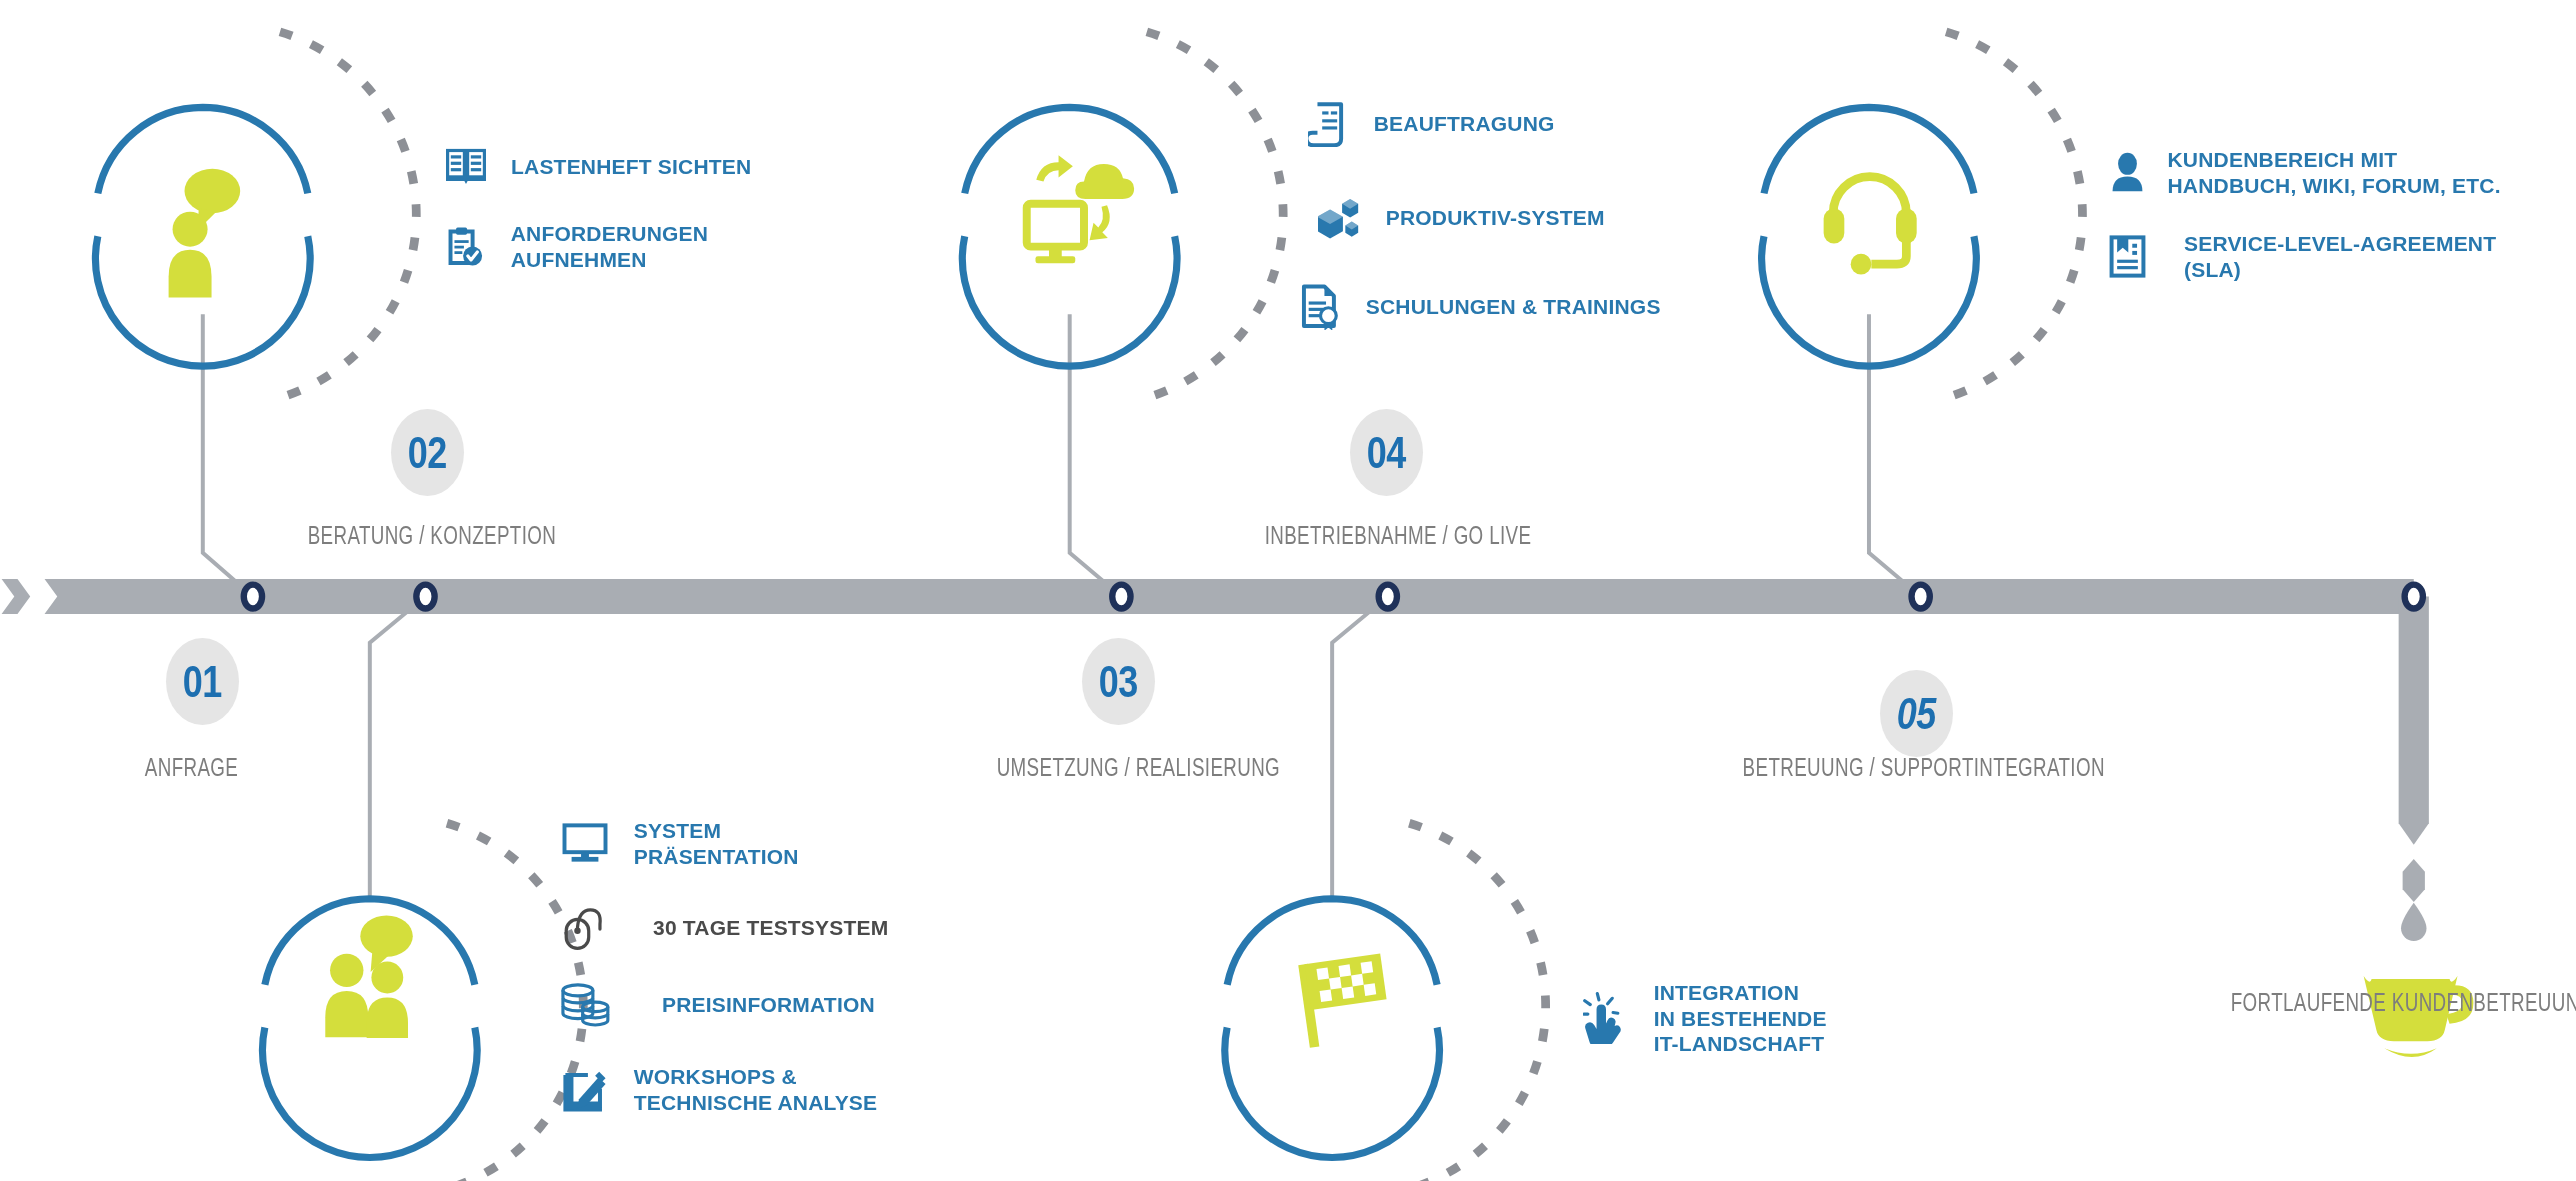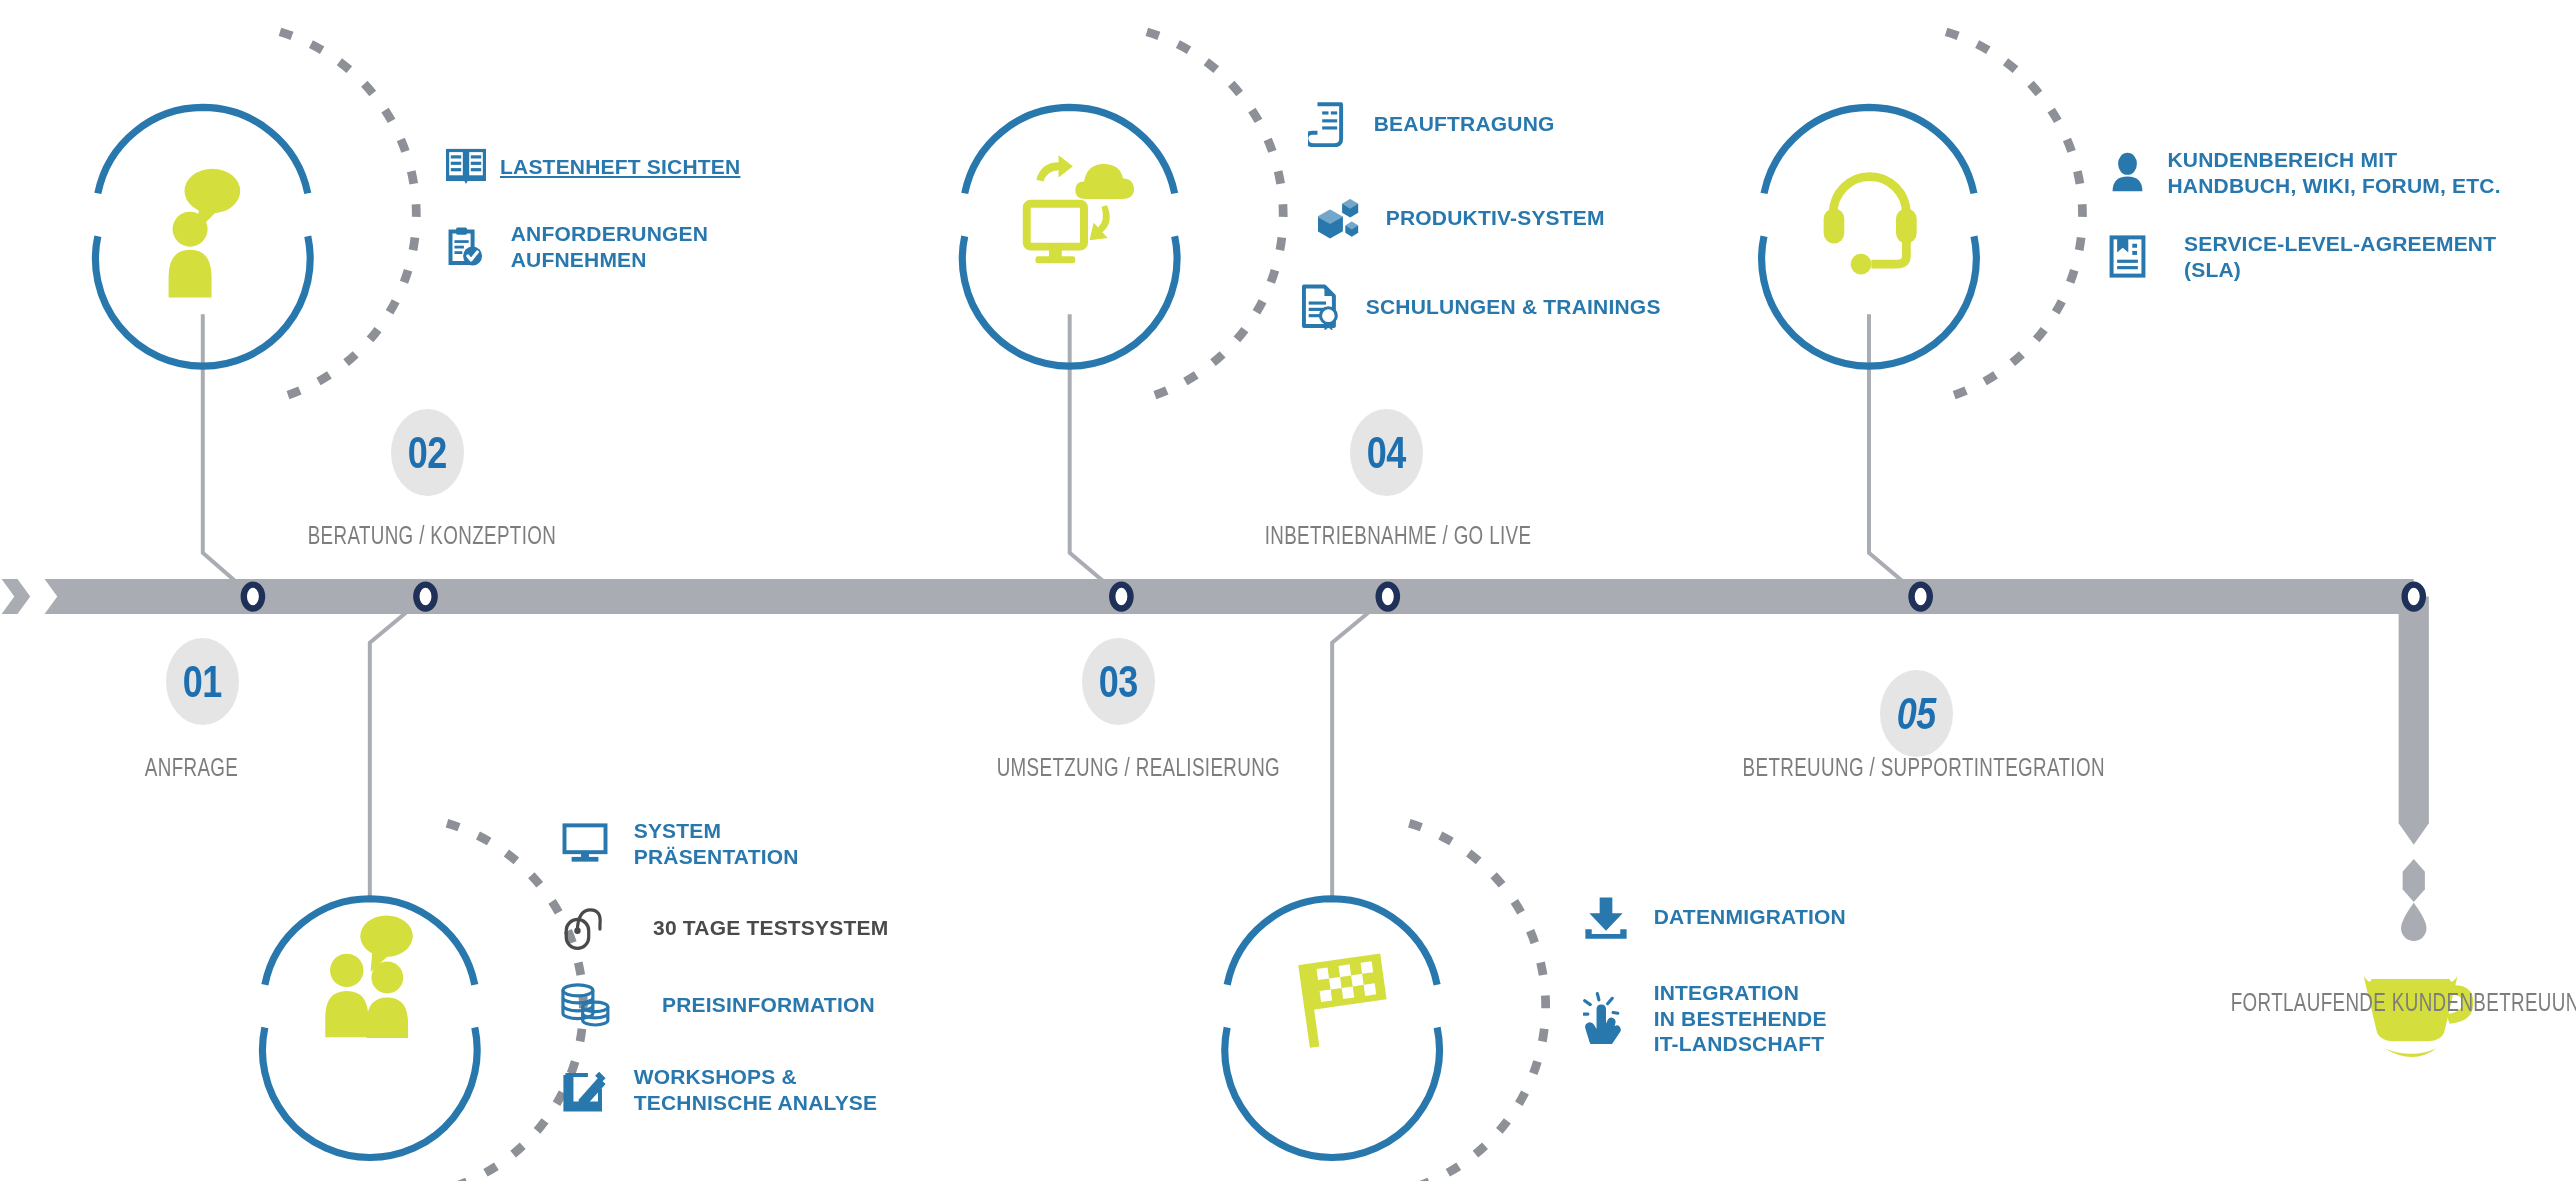--- a/index.html
+++ b/index.html
@@ -205,21 +205,21 @@
             <rect x="6" y="9" width="13" height="4"></rect>
             <rect x="6" y="17" width="13" height="4"></rect>
             <rect x="6" y="25" width="13" height="4"></rect>
         <rect x="31" y="9" width="13" height="4"></rect>
             <rect x="31" y="17" width="13" height="4"></rect>
             <rect x="31" y="25" width="13" height="4"></rect>
           </g>
         <path d="M0 36 L50 36 L50 41 L27 41 L25 45 L23 41 L0 41 Z" fill="#2878ae"></path>
       </svg>
     </div>
-    <div class="txt" style="margin-left:10px;text-decoration:underline;">LASTENHEFT SICHTEN</div>
+    <div class="txt" style="margin-left:21px;">LASTENHEFT SICHTEN</div>
   </div>
 
   <div class="feat" style="left:441px;top:221px;">
     <div class="ico" style="width:49px;height:49px;">
       <svg width="37" height="41" viewBox="0 0 46 52">
         <path d="M4 7 h28 v40 h-28 z" fill="none" stroke="#2878ae" stroke-width="5"></path>
         <rect x="11" y="2" width="14" height="9" rx="2" fill="#2878ae"></rect>
         <g fill="#2878ae">
             <rect x="9" y="18" width="18" height="3.5"></rect>
             <rect x="9" y="25" width="12" height="3.5"></rect>
@@ -327,29 +327,20 @@
             <rect x="11" y="30" width="22" height="4"></rect>
             <rect x="11" y="38" width="14" height="4"></rect>
           </g>
         <circle cx="36" cy="40" r="10" fill="#ffffff" stroke="#2878ae" stroke-width="4"></circle>
         <path d="M31 48 l0 11 l5 -4 l5 4 l0 -11 z" fill="#2878ae"></path>
       </svg>
     </div>
     <div class="txt" style="margin-left:20.7px;">SCHULUNGEN &amp; TRAININGS</div>
   </div>
 
-  <div class="feat" style="left:1579px;top:892px;">
-    <div class="ico" style="width:54px;height:49px;">
-      <svg width="46" height="45" viewBox="0 0 58 56">
-        <path d="M21 4 h16 v20 h13 l-21 22 l-21 -22 h13 z" fill="#2878ae"></path>
-        <path d="M3 44 h8 v6 h36 v-6 h8 v12 h-52 z" fill="#2878ae"></path>
-      </svg>
-    </div>
-    <div class="txt" style="margin-left:20.7px;">DATENMIGRATION</div>
-  </div>
 
   <div class="feat" style="left:1579px;top:980px;">
     <div class="ico" style="width:54px;height:57px;">
       <svg width="46" height="52" viewBox="0 0 58 66">
         <g stroke="#2878ae" stroke-width="4" stroke-linecap="round">
           <path d="M20 10 l-2 -8"></path>
             <path d="M9 16 l-7 -5"></path>
             <path d="M31 15 l6 -7"></path>
             <path d="M6 28 l-5 0"></path>
             <path d="M38 26 l6 1"></path>

